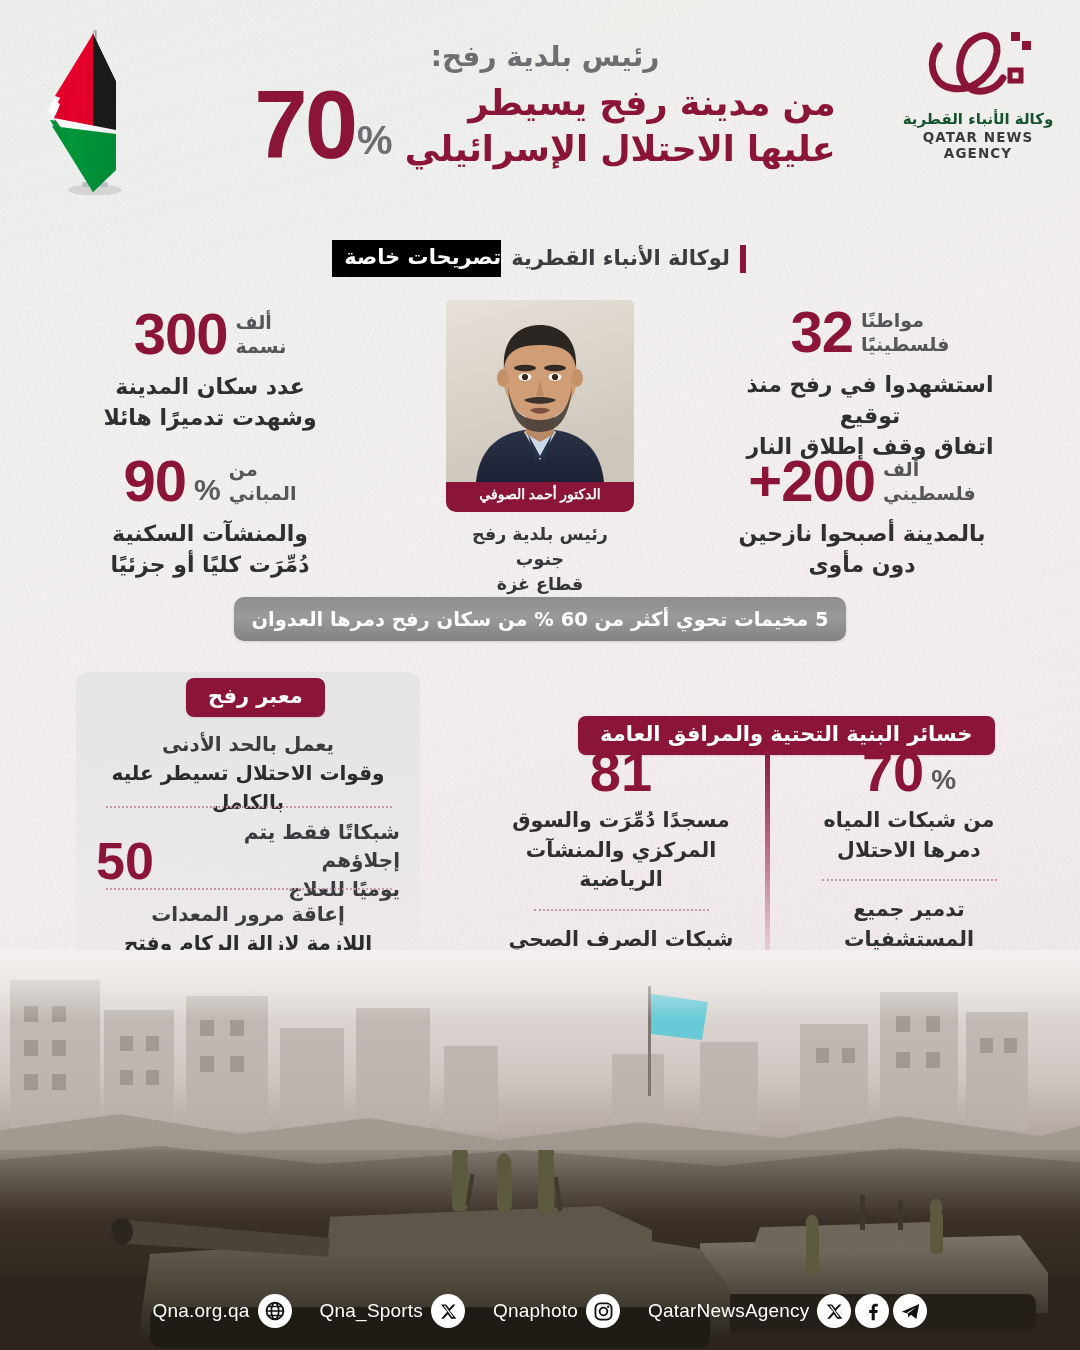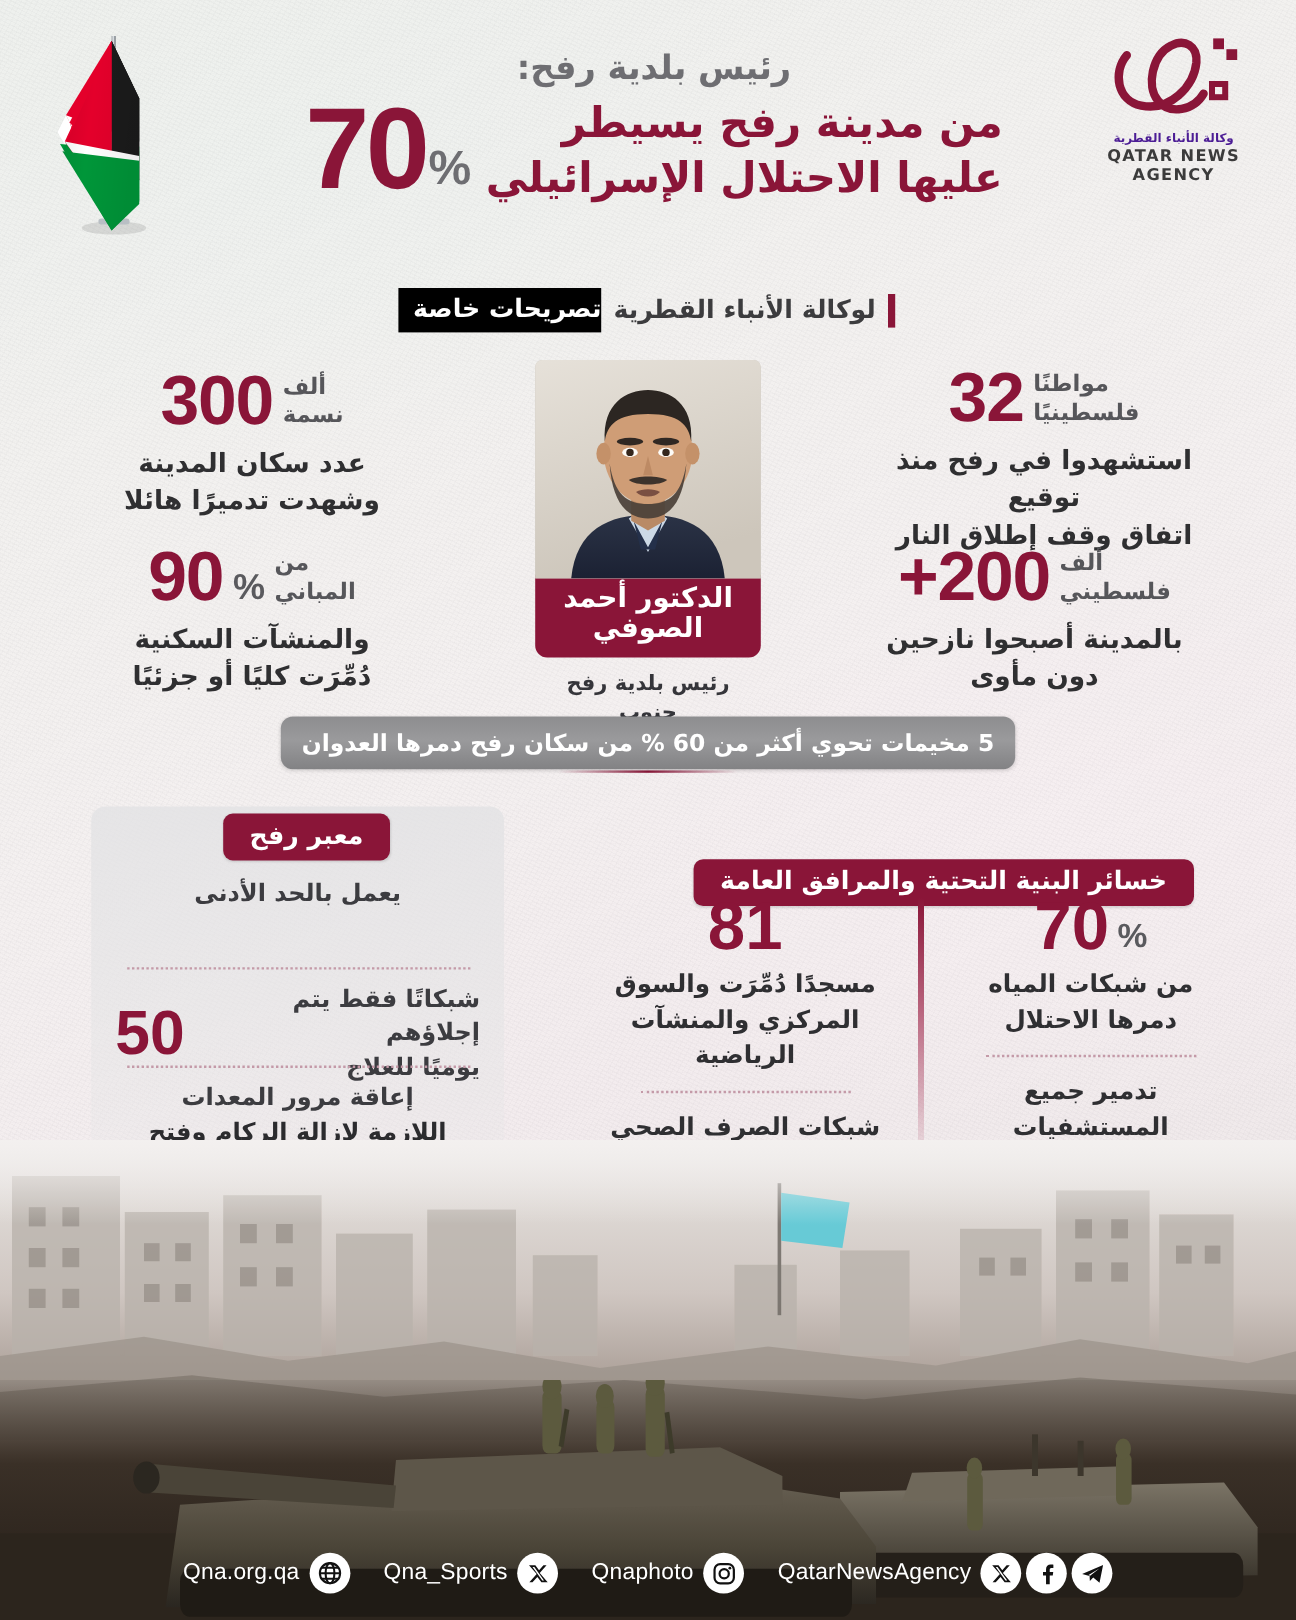--- a/index.html
+++ b/index.html
@@ -26,21 +26,21 @@
       repeating-linear-gradient(27deg, rgba(160,160,165,.09) 0 1px, rgba(255,255,255,0) 1px 3px),
       repeating-linear-gradient(-63deg, rgba(150,150,158,.07) 0 1px, rgba(255,255,255,0) 1px 4px),
       repeating-linear-gradient(5deg, rgba(170,170,175,.05) 0 1px, rgba(255,255,255,0) 1px 5px);
   }
 
   
   .flag-wrap{position:absolute;left:30px;top:22px;width:130px;height:180px;}
 
   .logo{position:absolute;right:22px;top:26px;width:160px;text-align:center;}
   .logo svg{display:block;margin:0 auto;}
-  .logo .logo-ar{font-size:10px;font-weight:700;color:#4c1d95;letter-spacing:.5px;margin-top:2px;}
+  .logo .logo-ar{font-size:15px;font-weight:700;color:#14532d;letter-spacing:.5px;margin-top:2px;}
   .logo .logo-en{font-size:13.5px;font-weight:700;color:#3b3b3b;letter-spacing:1.1px;margin-top:1px;}
 
   .headline{position:absolute;right:205px;top:40px;width:660px;text-align:center;}
   .kicker{font-size:28px;font-weight:700;color:#6e6e72;letter-spacing:0;line-height:1.2;}
   .head-row{display:flex;align-items:center;justify-content:center;gap:6px;margin-top:6px;}
   .head-lines{text-align:right;}
   .head-lines .l{font-size:35px;font-weight:900;color:#8a1538;line-height:1.32;white-space:nowrap;}
   .bignum-wrap{display:flex;align-items:flex-end;gap:2px;margin-right:6px;}
   .bignum{font-size:96px;font-weight:900;color:#8a1538;line-height:.84;letter-spacing:-3px;
           font-family:"Liberation Sans","DejaVu Sans",sans-serif;}
@@ -64,22 +64,22 @@
   .stat .desc{margin-top:8px;font-size:22px;font-weight:600;color:#2f2f31;line-height:1.42;}
 
   #stat-300{right:720px;top:305px;}
   #stat-90 {right:720px;top:452px;}
   #stat-32 {left:720px;top:303px;}
   #stat-200{left:712px;top:452px;}
 
   
   .portrait-wrap{position:absolute;left:50%;transform:translateX(-50%);top:300px;width:188px;text-align:center;}
   .photo{width:188px;height:182px;border-radius:6px 6px 0 0;overflow:hidden;position:relative;background:#cfcac2;}
-  .namebar{background:#8a1538;color:#fff;font-size:23px;font-weight:800;padding:8px 6px 10px;
-           border-radius:0 0 10px 10px;margin-top:-3px;line-height:1.1;}
+  .namebar{background:#8a1538;color:#fff;font-size:14px;font-weight:800;padding:8px 6px 10px;
+           border-radius:0 0 10px 10px;margin-top:-3px;line-height:1.1;font-family:Liberation Serif, serif;}
   .role{margin-top:10px;font-size:17.5px;font-weight:600;color:#35353a;line-height:1.42;}
   .role-rule{margin:10px auto 0;width:150px;height:2px;
       background:linear-gradient(90deg,rgba(138,21,56,0) 0%,#8a1538 50%,rgba(138,21,56,0) 100%);}
 
   
   .camps{position:absolute;left:50%;transform:translateX(-50%);top:597px;
     width:612px;height:44px;border-radius:10px;display:flex;align-items:center;justify-content:center;
     background:linear-gradient(180deg,#8d8d8f 0%,#9a9a9c 45%,#828284 100%);
     color:#fff;font-size:19.5px;font-weight:700;box-shadow:0 1px 3px rgba(0,0,0,.13);}
 
@@ -335,20 +335,21 @@
 
   <div class="camps">5 مخيمات تحوي أكثر من 60 % من سكان رفح دمرها العدوان</div>
 
   <div class="card-left"></div>
   <div id="pill-crossing">
     <span class="pill">معبر رفح</span>
   </div>
 
   <div class="blk" id="cross-1">
     <div class="t">يعمل بالحد الأدنى</div>
+    <div class="t strong">وقوات الاحتلال تسيطر عليه بالكامل</div>
   </div>
   <div class="dotted" id="cross-div1"></div>
 
   <div class="blk" id="cross-2">
     <div class="txt">
       <div>شبكاتًا فقط يتم إجلاؤهم</div>
       <div>يوميًا للعلاج</div>
     </div>
     <div class="n">50</div>
   </div>

